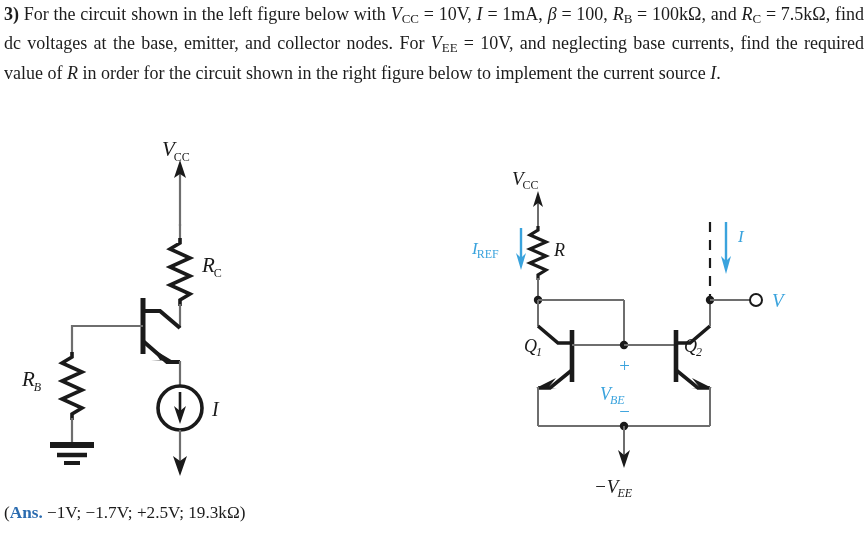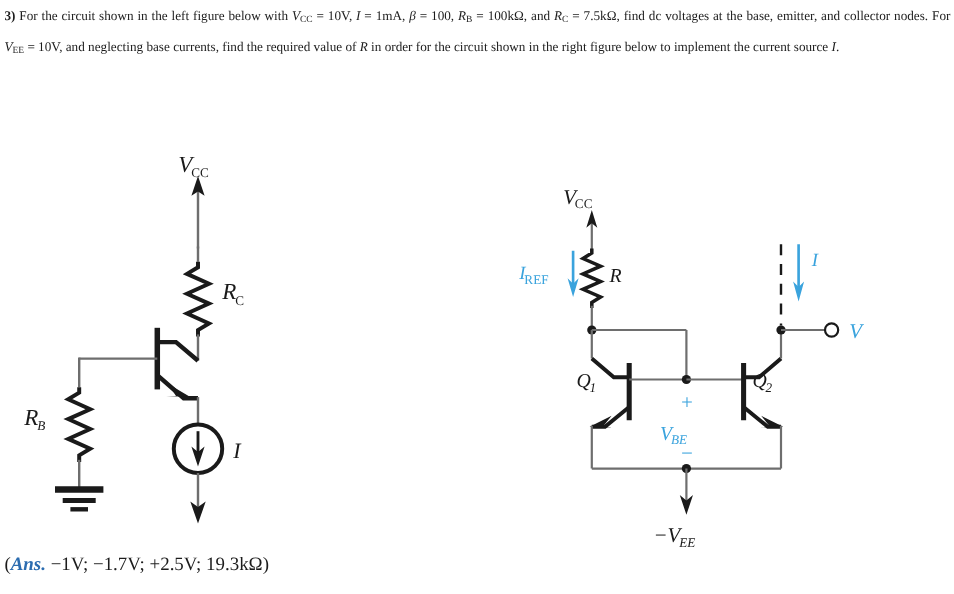--- a/index.html
+++ b/index.html
@@ -19,21 +19,21 @@
     position: relative;
     width: 867px;
     height: 540px;
     background: #ffffff;
   }
   .problem-text {
     position: absolute;
     left: 4px;
     top: 2px;
     width: 860px;
-    font-size: 12px;
+    font-size: 18px;
     line-height: 25.4px;
     text-align: justify;
     text-justify: inter-word;
     color: #1c1c1c;
   }
   .problem-text .qnum {
     font-weight: bold;
   }
   .mi { font-style: italic; }
   sub {
@@ -43,21 +43,20 @@
   }
   .ans-line {
     position: absolute;
     left: 4px;
     top: 503px;
     font-size: 17.2px;
     color: #1c1c1c;
   }
   .ans-word {
     color: #2b6cb0;
-    font-style: italic;
     font-weight: bold;
   }
   svg.fig {
     position: absolute;
     display: block;
   }
   #fig-left { left: 10px; top: 128px; }
   #fig-right { left: 462px; top: 160px; }
   .lbl {
     font-family: "Liberation Serif", "DejaVu Serif", serif;

